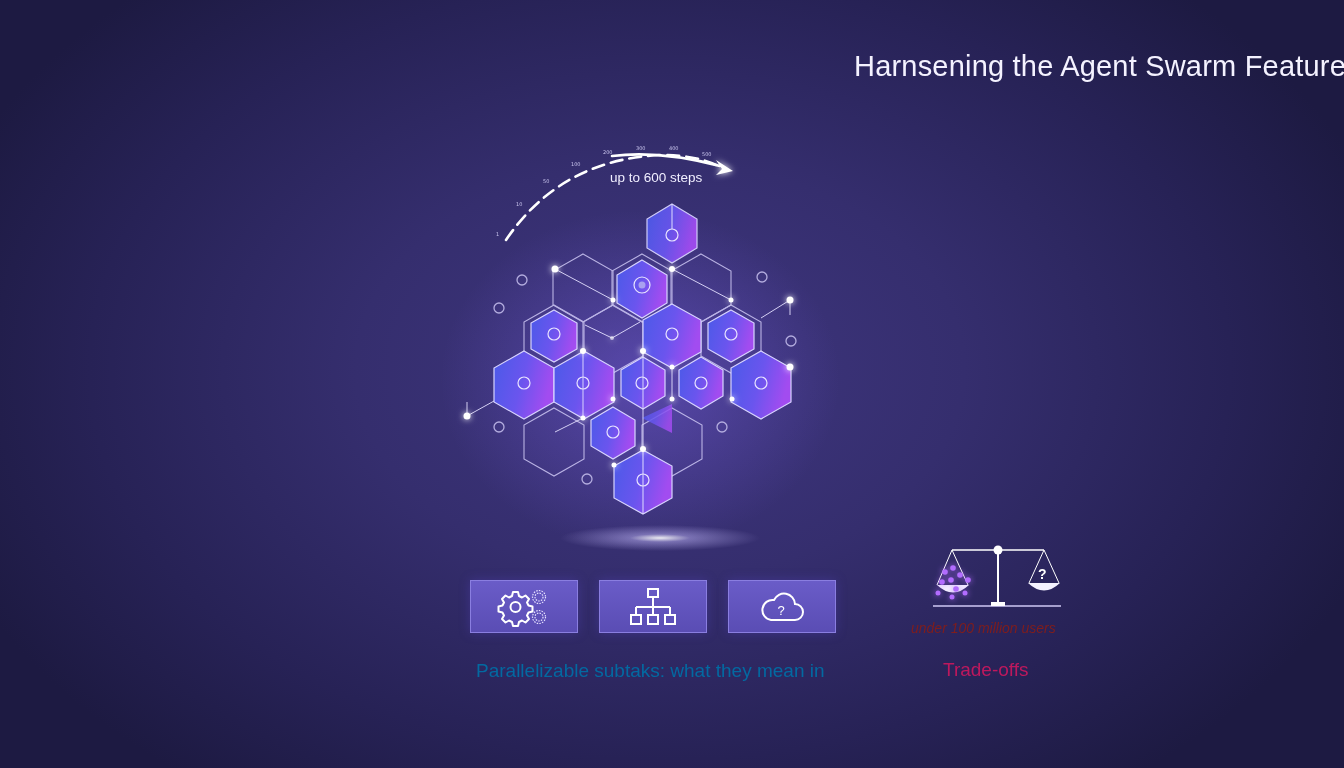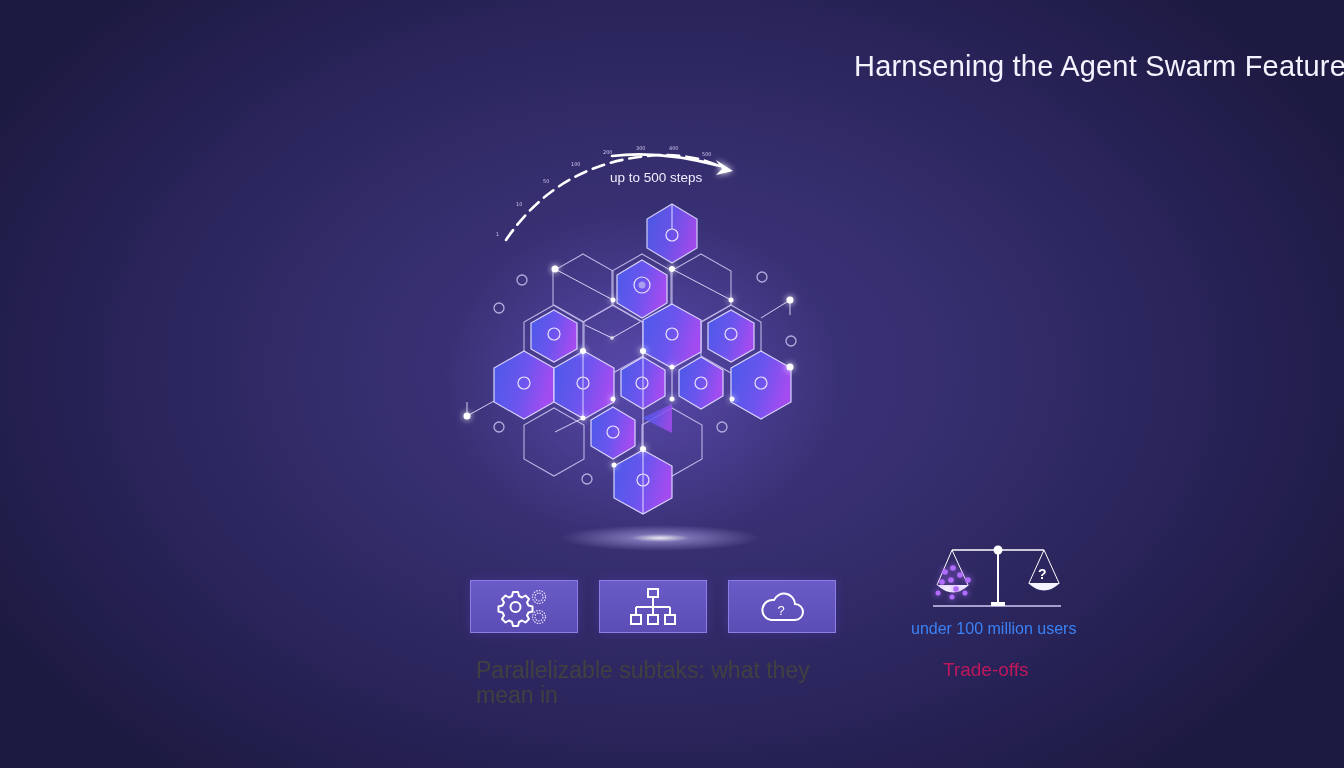--- a/index.html
+++ b/index.html
@@ -20,25 +20,25 @@
   .tile {
     position: absolute; top: 580px; width: 108px; height: 53px;
     background: linear-gradient(180deg, #6a5cc8 0%, #5a4db4 100%);
     border: 1.5px solid #8a7ee0; box-sizing: border-box;
     display: flex; align-items: center; justify-content: center;
     box-shadow: 0 0 10px rgba(90,70,200,0.35);
   }
   .tile svg { display: block; }
   .caption {
     position: absolute; left: 476px; top: 658px; width: 380px;
-    font-size: 23px; line-height: 25px; color: #404040;
+    font-size: 19px; line-height: 25px; color: #0369a1;
   }
   .caption .l2 { display: block; padding-left: 9px; }
   .balance-caption {
-    position: absolute; left: 911px; top: 620px; font-size: 16px; color: #3b82f6;
+    position: absolute; left: 911px; top: 620px; font-size: 14px; color: #7f1d1d; font-style: italic;
   }
   .tradeoffs {
     position: absolute; left: 943px; top: 659px; font-size: 19px; color: #be185d;
   }
   .glow {
     position: absolute; left: 560px; top: 525px; width: 200px; height: 26px;
     background: radial-gradient(ellipse 50% 50% at 50% 50%, rgba(255,255,255,0.9) 0%, rgba(200,190,255,0.45) 30%, rgba(120,100,220,0) 100%);
   }
 </style>
 </head>
@@ -215,21 +215,21 @@
       <circle cx="956" cy="589" r="2.8"></circle>
         <circle cx="965" cy="593" r="2.5"></circle>
         <circle cx="952" cy="597" r="2.5"></circle>
       <circle cx="938" cy="593" r="2.5"></circle>
     </g>
   </g>
 </svg>
 
 <div class="glow"></div>
 
-<div class="steps-label">up to 500 steps</div>
+<div class="steps-label">up to 600 steps</div>
 
 <div class="tile" style="left:470px;">
   <svg width="60" height="44" viewBox="0 0 60 44">
     <g fill="none" stroke="#ffffff" stroke-width="2" stroke-linejoin="round">
       <path d="M19 7 h5 l1 4 l3 1.5 l3.5 -2 l3.5 3.5 l-2 3.5 l1.5 3 l4 1 v5 l-4 1 l-1.5 3 l2 3.5 l-3.5 3.5 l-3.5 -2 l-3 1.5 l-1 4 h-5 l-1 -4 l-3 -1.5 l-3.5 2 l-3.5 -3.5 l2 -3.5 l-1.5 -3 l-4 -1 v-5 l4 -1 l1.5 -3 l-2 -3.5 l3.5 -3.5 l3.5 2 l3 -1.5 z"></path>
       <circle cx="21.5" cy="22" r="5"></circle>
     </g>
     <g fill="none" stroke="#e6e2ff" stroke-width="1.2" stroke-dasharray="1.5 1.2">
       <circle cx="45" cy="12" r="6.5"></circle>
       <circle cx="45" cy="12" r="4"></circle>

